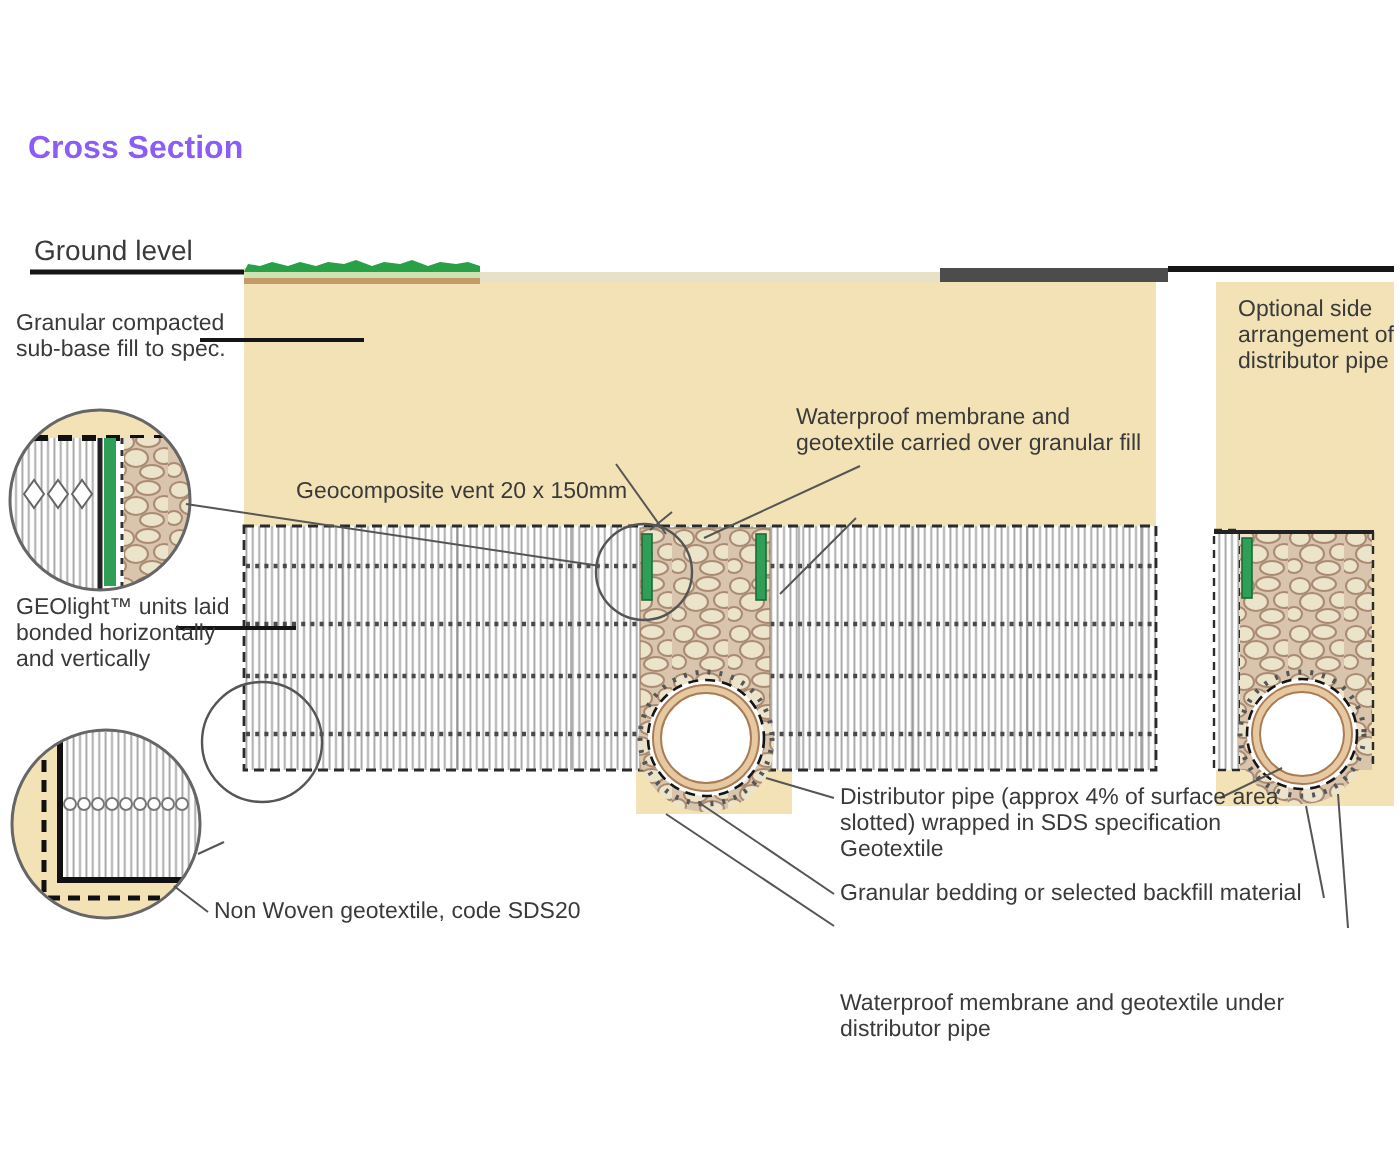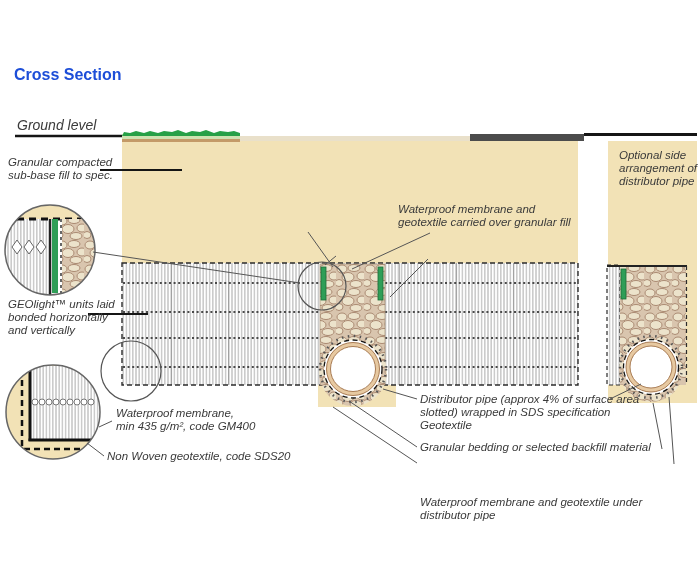--- a/index.html
+++ b/index.html
@@ -1,21 +1,21 @@
 <!DOCTYPE html>
 <html><head>
 <meta charset="utf-8">
 <style>
   html,body{margin:0;padding:0;background:#fff;}
   .stage{position:relative;width:700px;height:579px;background:#fff;overflow:hidden;
          font-family:"Liberation Sans",sans-serif;}
   .art{position:absolute;left:0;top:0;}
-  .label{position:absolute;font-style:italic;font-size:11.5px;line-height:13px;
+  .label{position:absolute;font-size:11.5px;line-height:13px;
          color:#3a3a3a;white-space:pre-line;}
-  .title{position:absolute;font-weight:bold;font-size:16px;color:#1d4ed8;font-style:normal;}
+  .title{position:absolute;font-weight:bold;font-size:16px;color:#8b5cf6;font-style:normal;}
   .ground{font-size:14px;line-height:15px;}
 </style>
 </head>
 <body>
 
 <div class="stage">
 
 <svg class="art" width="700" height="579" viewBox="0 0 700 579">
   <defs>
     <pattern id="stones" patternUnits="userSpaceOnUse" width="28" height="24">
@@ -174,31 +174,30 @@
 <div class="label ground" style="left:17px;top:118px;">Ground level</div>
 
 <div class="label" style="left:8px;top:156px;">Granular compacted
 sub-base fill to spec.</div>
 
 <div class="label" style="left:8px;top:298px;">GEOlight™ units laid
 bonded horizontally
 and vertically</div>
 
 
+<div class="label" style="left:148px;top:240px;">Geocomposite vent 20 x 150mm</div>
 
 <div class="label" style="left:398px;top:203px;">Waterproof membrane and
 geotextile carried over granular fill</div>
 
 
 <div class="label" style="left:619px;top:149px;">Optional side
 arrangement of
 distributor pipe</div>
 
-<div class="label" style="left:116px;top:407px;">Waterproof membrane,
-min 435 g/m², code GM400</div>
 
 <div class="label" style="left:107px;top:450px;">Non Woven geotextile, code SDS20</div>
 
 <div class="label" style="left:420px;top:393px;">Distributor pipe (approx 4% of surface area
 slotted) wrapped in SDS specification
 Geotextile</div>
 
 <div class="label" style="left:420px;top:441px;">Granular bedding or selected backfill material</div>
 
 <div class="label" style="left:420px;top:457px;margin-top:39px;">Waterproof membrane and geotextile under

